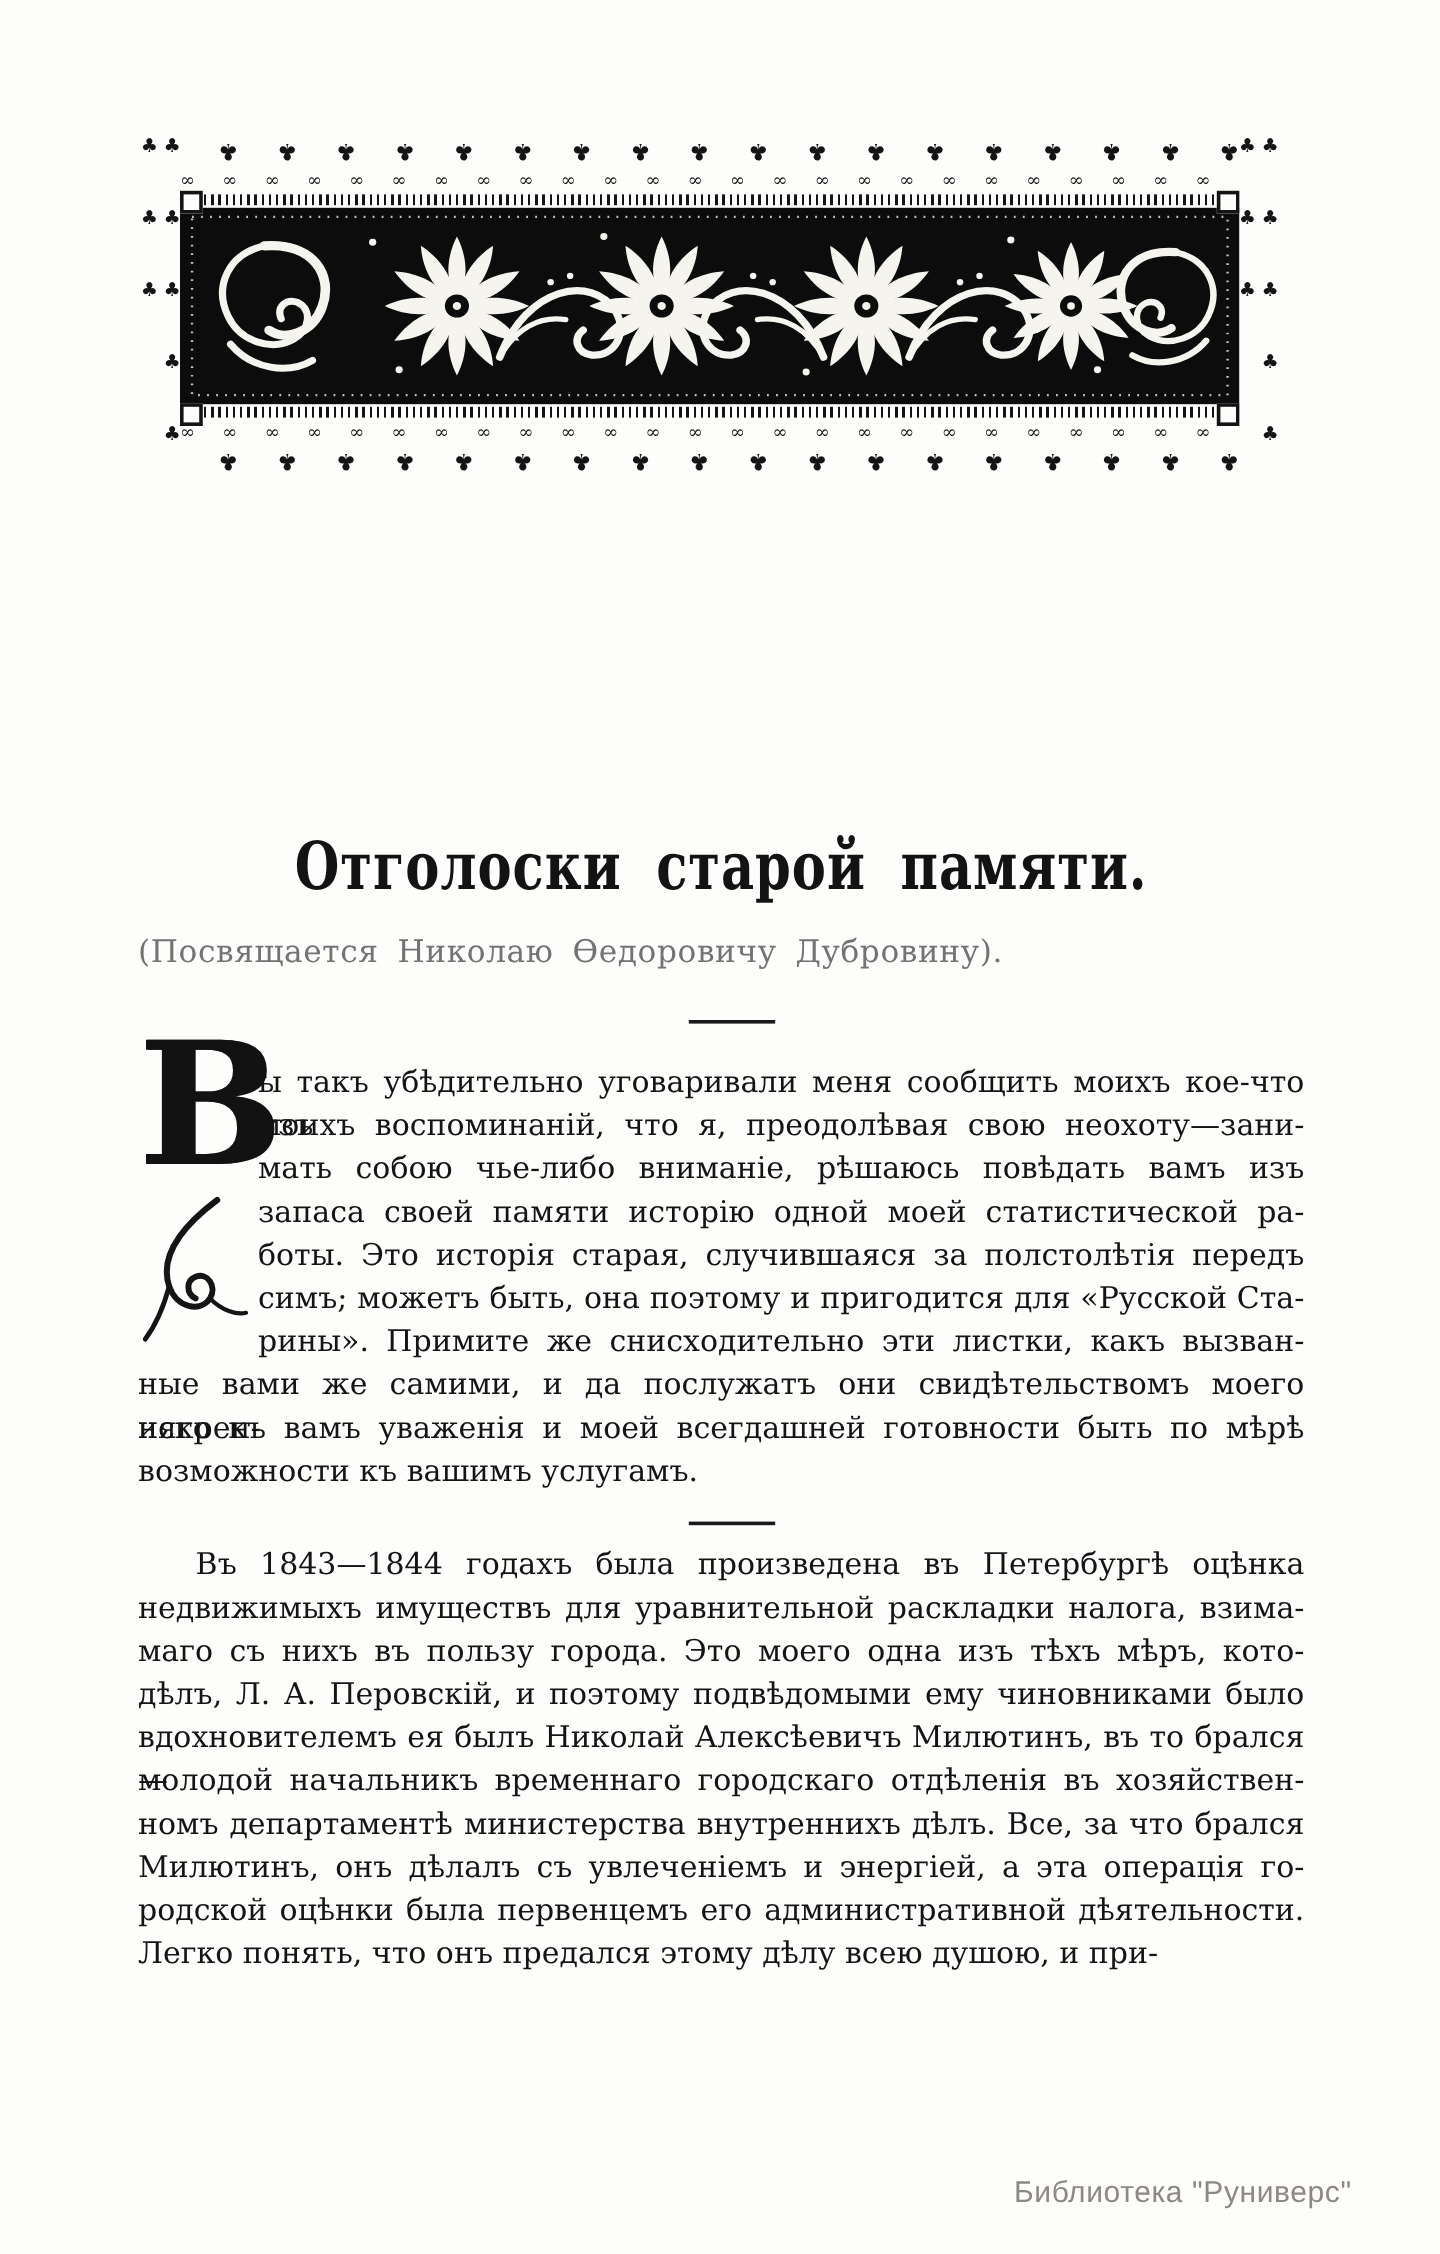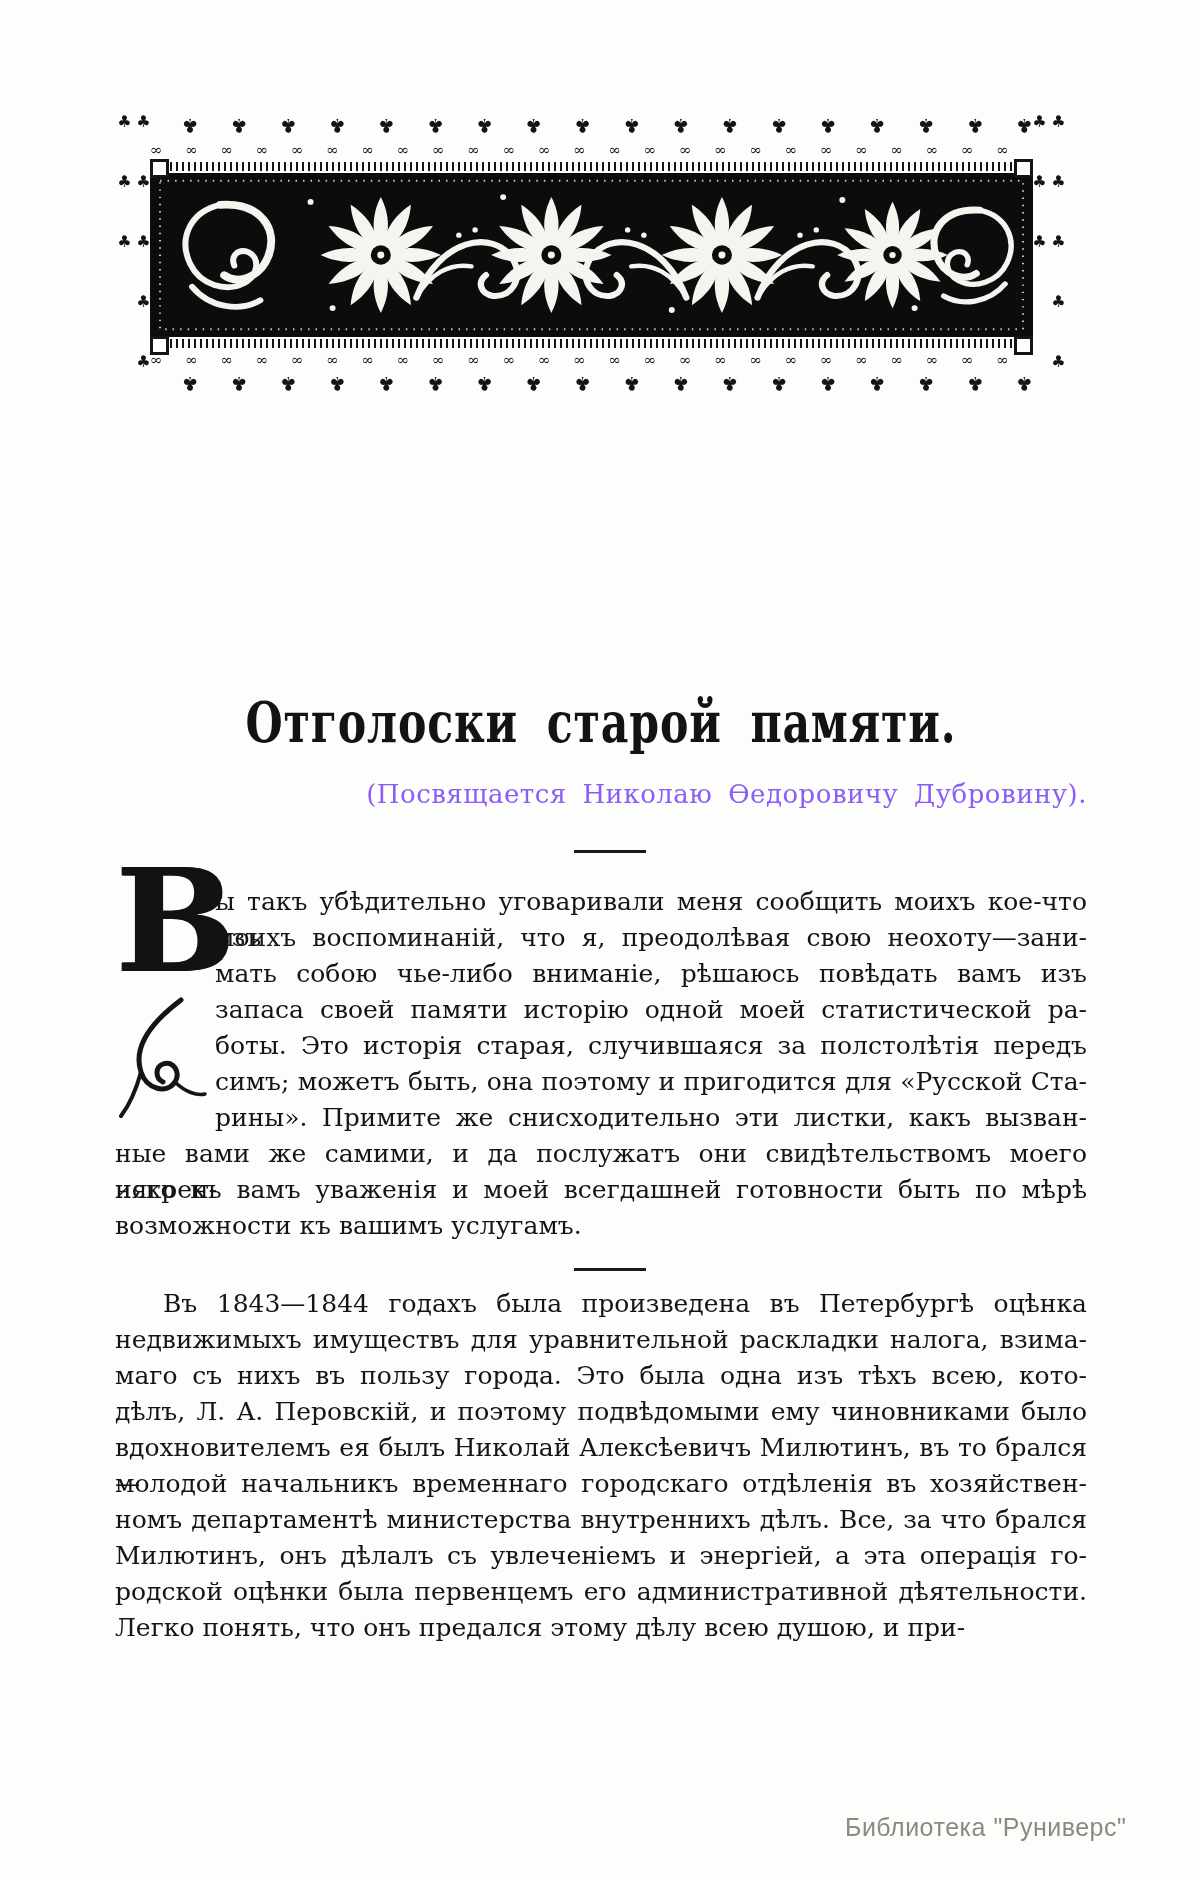--- a/index.html
+++ b/index.html
@@ -44,22 +44,22 @@
   
   .title {
     position:absolute; top:690px; left:115px; width:972px;
     text-align:center; font-weight:bold; font-size:52px;
     letter-spacing:1px; word-spacing:16px; color:#131313;
     transform:scale(0.82,1.06); transform-origin:50% 0;
     white-space:nowrap;
   }
   .dedication {
     position:absolute; top:779px; left:115px; width:972px;
-    text-align:right; font-size:26px; letter-spacing:0.5px; word-spacing:7px;
-    color:#8b5cf6;
+    text-align:left; font-size:26px; letter-spacing:0.5px; word-spacing:7px;
+    color:#737373;
   }
   .divider { position:absolute; left:574px; width:72px; border-top:3px solid #1a1a1a; }
   .d1 { top:850px; }
   .d2 { top:1268px; }
 
   
   .para { position:absolute; left:115px; width:972px; font-size:25px; color:#141414; }
   .para1 { top:884px; }
   .para2 { top:1286px; }
   .line { line-height:36px; height:36px; white-space:nowrap; overflow:visible; }
@@ -182,21 +182,21 @@
     <div class="line just">ные вами же самими, и да послужатъ они свидѣтельствомъ моего искрен-</div>
     <div class="line just">няго къ вамъ уваженія и моей всегдашней готовности быть по мѣрѣ</div>
     <div class="line last">возможности къ вашимъ услугамъ.</div>
   </div>
 
   <div class="divider d2"></div>
 
   <div class="para para2">
     <div class="line just indent">Въ 1843—1844 годахъ была произведена въ Петербургѣ оцѣнка</div>
     <div class="line just">недвижимыхъ имуществъ для уравнительной раскладки налога, взима-</div>
-    <div class="line just">маго съ нихъ въ пользу города. Это была одна изъ тѣхъ всею, кото-</div>
+    <div class="line just">маго съ нихъ въ пользу города. Это моего одна изъ тѣхъ мѣръ, кото-</div>
     <div class="line just">дѣлъ, Л. А. Перовскій, и поэтому подвѣдомыми ему чиновниками было</div>
     <div class="line just">вдохновителемъ ея былъ Николай Алексѣевичъ Милютинъ, въ то брался—</div>
     <div class="line just">молодой начальникъ временнаго городскаго отдѣленія въ хозяйствен-</div>
     <div class="line just">номъ департаментѣ министерства внутреннихъ дѣлъ. Все, за что брался</div>
     <div class="line just">Милютинъ, онъ дѣлалъ съ увлеченіемъ и энергіей, а эта операція го-</div>
     <div class="line just">родской оцѣнки была первенцемъ его административной дѣятельности.</div>
     <div class="line last">Легко понять, что онъ предался этому дѣлу всею душою, и при-</div>
   </div>
 
   <div class="watermark">Библиотека "Руниверс"</div>

